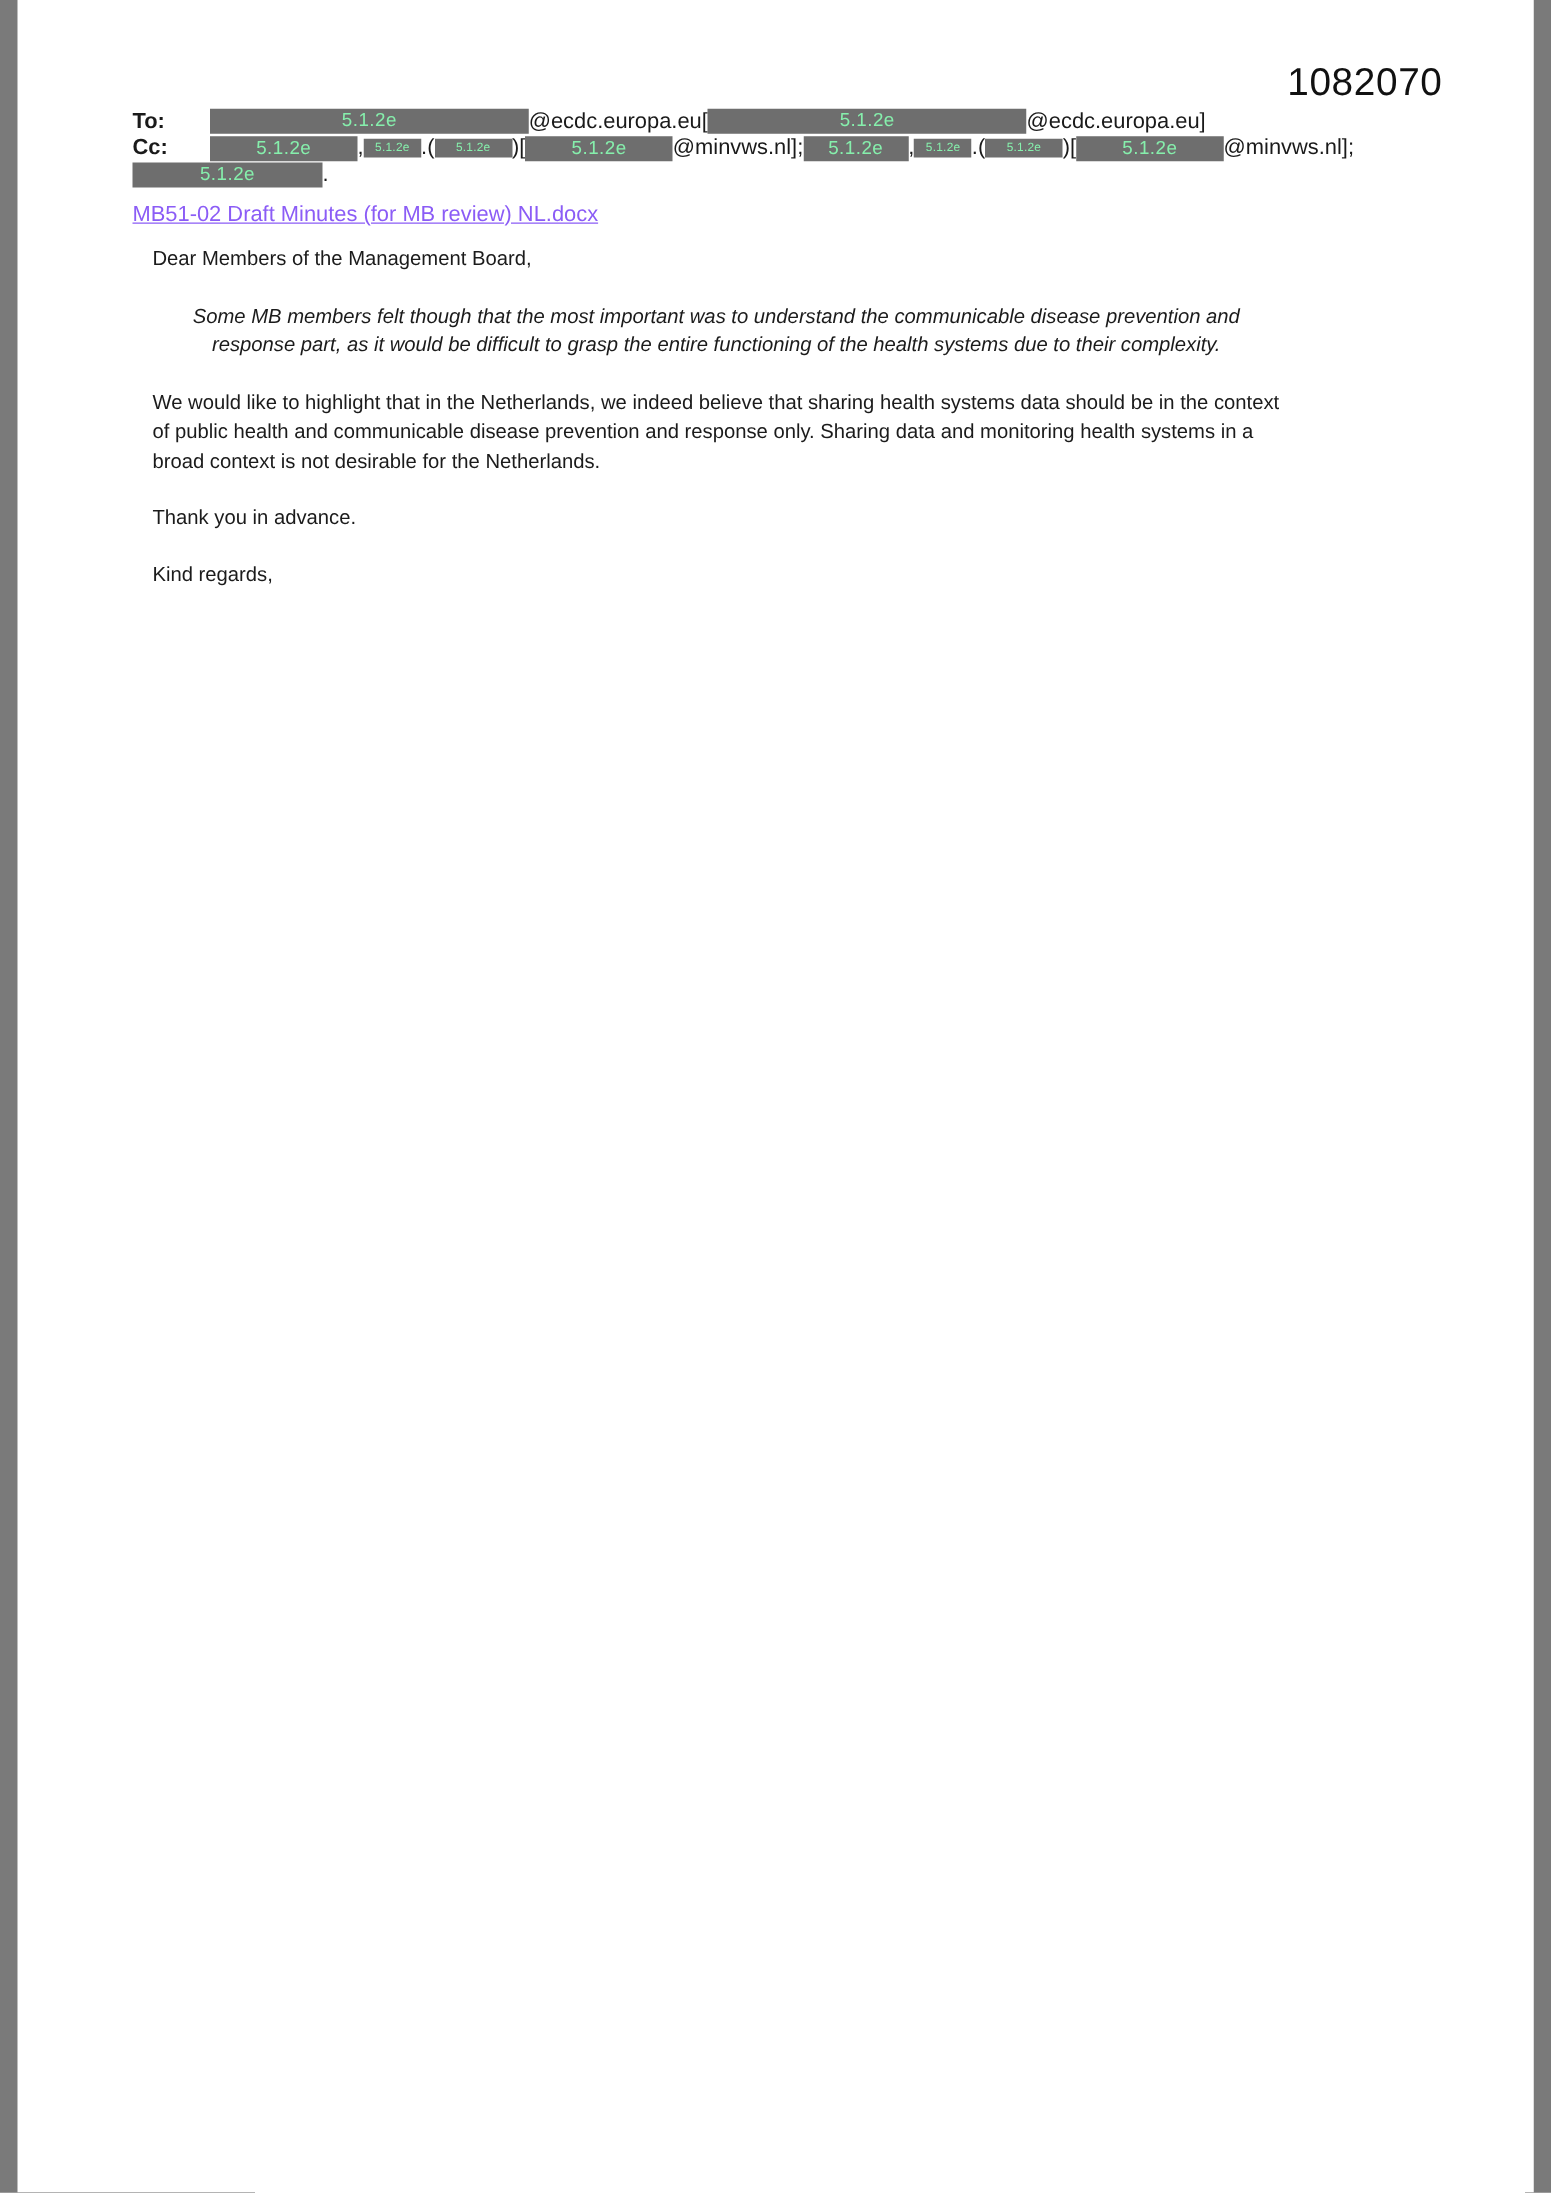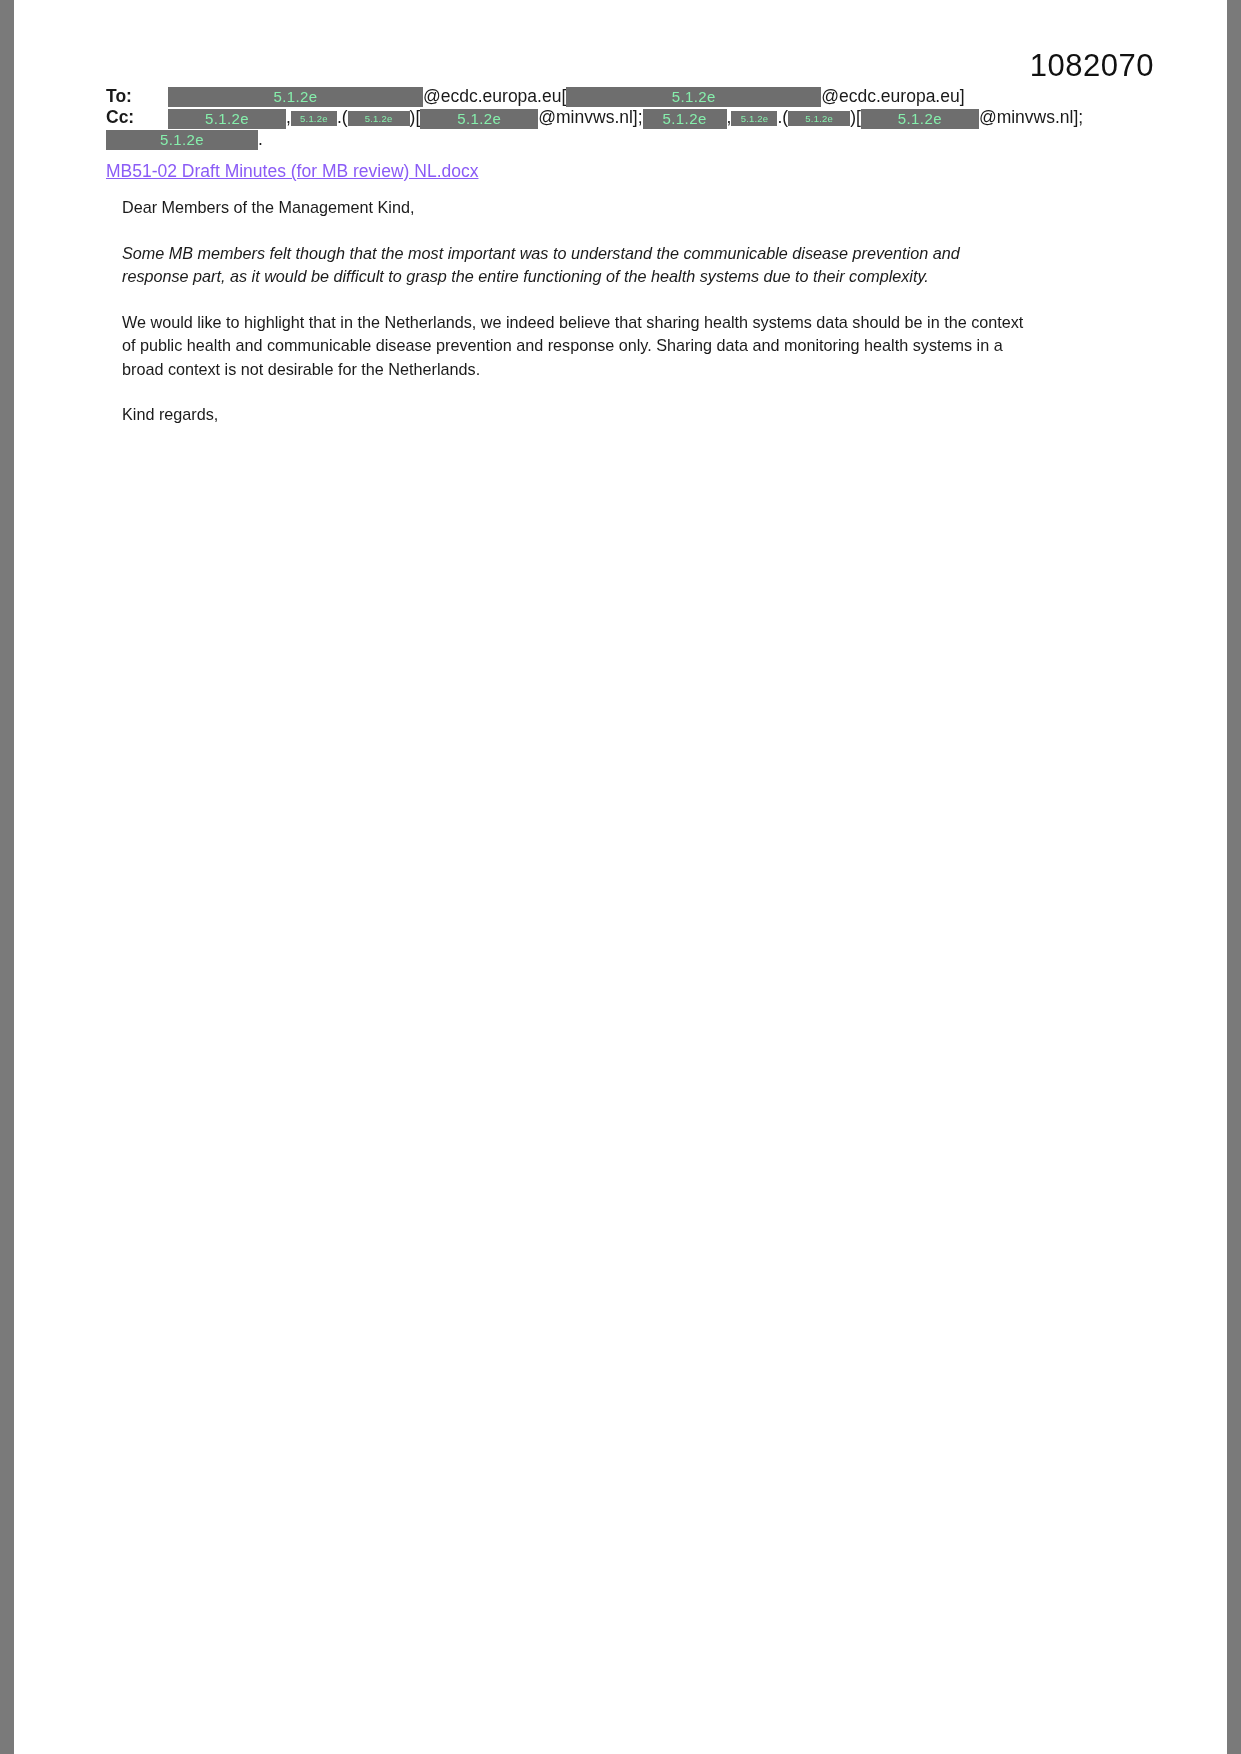--- a/index.html
+++ b/index.html
@@ -113,20 +113,21 @@
     font-size: 16.2px;
     line-height: 23.5px;
     color: #1b1b1b;
   }
   .body p {
     margin: 0 0 22px 0;
     text-align: left;
   }
   .body p.italic {
     font-style: italic;
+    text-align: center;
   }
   .body p.last { margin-bottom: 0; }
 </style>
 </head>
 <body>
 
 <div class="page">
 
   <div class="doc-id">1082070</div>
 
@@ -139,19 +140,20 @@
     <div class="hdr-row">
       <span class="hdr-label">Cc:</span><span class="hdr-val"><span class="redact w-md">5.1.2e</span><span class="plain">,</span><span class="redact tiny w-p2">5.1.2e</span><span class="plain">.</span><span class="plain">(</span><span class="redact tiny w-p1">5.1.2e</span><span class="plain">)[</span><span class="redact w-md">5.1.2e</span><span class="plain">@minvws.nl];</span><span class="redact w-sm">5.1.2e</span><span class="plain">,</span><span class="redact tiny w-p2">5.1.2e</span><span class="plain">.</span><span class="plain">(</span><span class="redact tiny w-p1">5.1.2e</span><span class="plain">)[</span><span class="redact w-md">5.1.2e</span><span class="plain">@minvws.nl];</span><span class="redact w-comb">5.1.2e</span><span class="plain">.</span></span>
     </div>
 
 
   </div>
 
   <a class="attach" href="#">MB51-02 Draft Minutes (for MB review) NL.docx</a>
 
   <div class="body">
-    <p>Dear Members of the Management Kind,</p>
+    <p>Dear Members of the Management Board,</p>
     <p class="italic">Some MB members felt though that the most important was to understand the communicable disease prevention and response part, as it would be difficult to grasp the entire functioning of the health systems due to their complexity.</p>
     <p>We would like to highlight that in the Netherlands, we indeed believe that sharing health systems data should be in the context of public health and communicable disease prevention and response only. Sharing data and monitoring health systems in a broad context is not desirable for the Netherlands.</p>
+    <p>Thank you in advance.</p>
     <p class="last">Kind regards,</p>
   </div>
 
 </div>
 
 </body></html>

